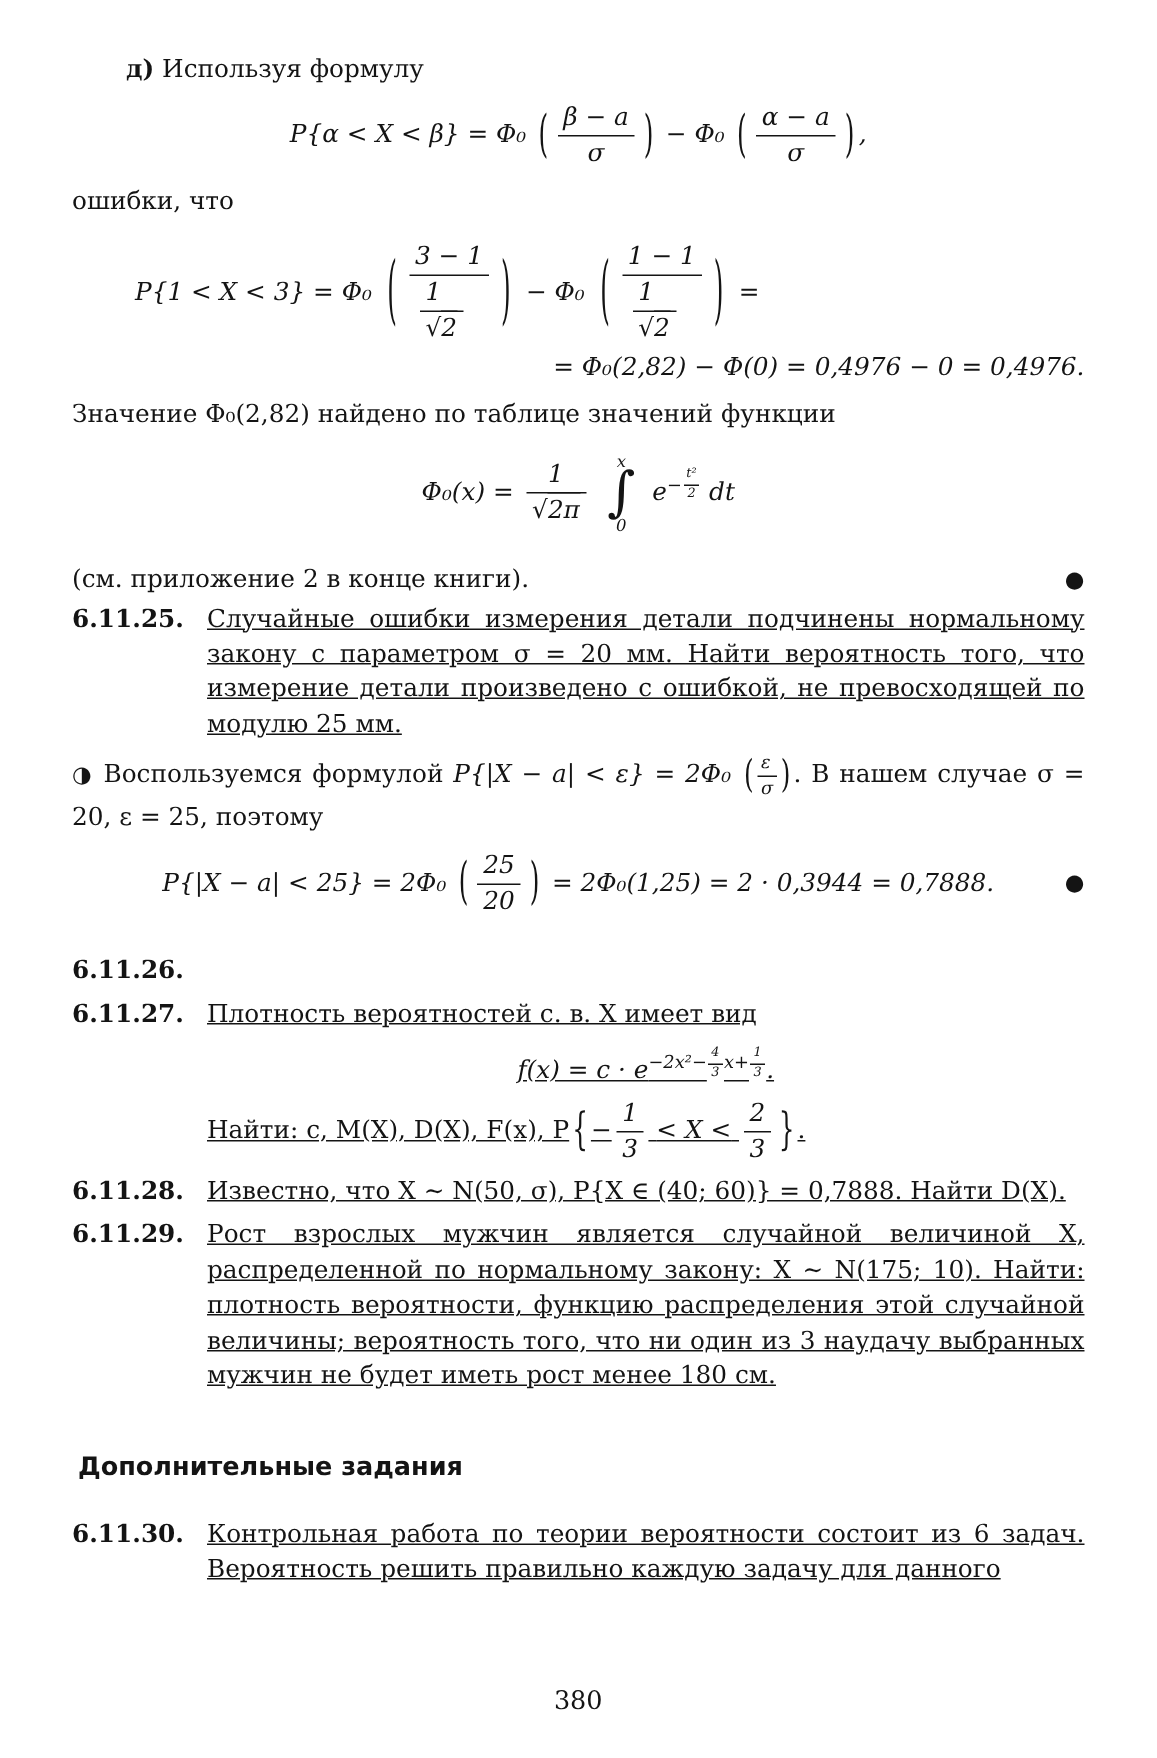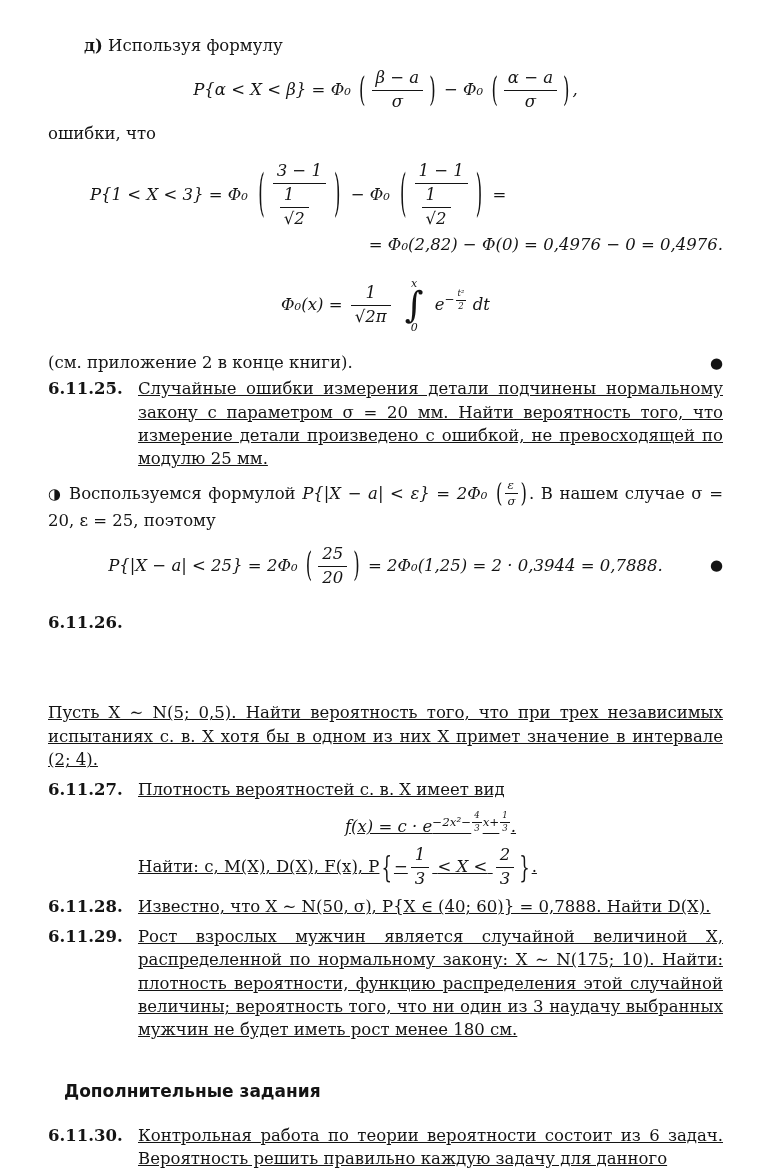--- a/index.html
+++ b/index.html
@@ -36,23 +36,23 @@
   .int .sign{font-size:36px;line-height:.85;font-style:normal;padding:1px 0;}
   sup.exp{font-size:72%;}
   .problem{display:flex;margin:3px 0;}
   .problem .pnum{flex:0 0 90px;font-weight:bold;}
   .problem .ptext{flex:1;text-align:justify;text-decoration:underline;}
   .solution{text-align:justify;margin:5px 0 2px;}
   .marker{font-style:normal;font-size:15px;}
   .flex-line{display:flex;justify-content:space-between;align-items:flex-end;margin-top:4px;}
   .inner-formula{margin:10px 0 8px;}
   .find-line{margin-top:4px;}
-  .heading{font-family:"DejaVu Sans","Liberation Sans",sans-serif;font-weight:bold;font-size:17px;margin:34px 16px 18px;}
+  .heading{font-family:"DejaVu Sans","Liberation Sans",sans-serif;font-weight:bold;font-size:17px;margin:34px 4px 18px;}
   .pageno{margin-top:auto;text-align:center;padding-top:26px;font-size:17px;}
-  .gap-top{margin-top:12px;flex-direction:column;}
+  .gap-top{margin-top:12px;}
 </style>
 </head>
 <body>
 
 <div class="page">
 
   <p class="para indent1"><span class="bold">д)</span>
     <span>Используя формулу</span></p>
 
   <div class="formula">
@@ -68,20 +68,21 @@
     <div class="fline-left">
       <span>P{1 &lt; X &lt; 3} = Φ₀</span>
       <span class="stretch s32">(</span><span class="frac"><span class="num">3 − 1</span><span class="den"><span class="frac"><span class="num">1</span><span class="den"><span>√</span><span class="ovl">2</span></span></span></span></span><span class="stretch s32">)</span>
       <span>− Φ₀</span>
       <span class="stretch s32">(</span><span class="frac"><span class="num">1 − 1</span><span class="den"><span class="frac"><span class="num">1</span><span class="den"><span>√</span><span class="ovl">2</span></span></span></span></span><span class="stretch s32">)</span>
       <span>=</span>
     </div>
     <div class="fline-right">= Φ₀(2,82) − Φ(0) = 0,4976 − 0 = 0,4976.</div>
   </div>
 
+  <p class="para">Значение Φ₀(2,82) найдено по таблице значений функции</p>
 
   <div class="formula" style="margin:14px 0;">
     <span>Φ₀(x) =</span>
     <span class="frac"><span class="num">1</span><span class="den"><span>√</span><span class="ovl">2π</span></span></span>
     <span class="int">
         <span class="lim">x</span>
         <span class="sign">∫</span>
         <span class="lim">0</span>
       </span>
     <span>e</span><sup class="exp"><span>−</span><span class="frac small"><span class="num">t²</span><span class="den">2</span></span></sup>
@@ -107,21 +108,20 @@
 
   <div class="formula rel" style="margin:10px 0 12px;">
     <span>P{|X − a| &lt; 25} = 2Φ₀</span>
     <span class="stretch s22">(</span><span class="frac"><span class="num">25</span><span class="den">20</span></span><span class="stretch s22">)</span>
     <span>= 2Φ₀(1,25) = 2 · 0,3944 = 0,7888.</span>
     <span class="endmark">●</span>
   </div>
 
   <div class="problem gap-top">
     <span class="pnum">6.11.26.</span>
-    <div class="ptext">Пусть X ∼ N(5; 0,5). Найти вероятность того, что при трех независимых испытаниях с. в. X хотя бы в одном из них X примет значение в интервале (2; 4).</div>
   </div>
 
   <div class="problem">
     <span class="pnum">6.11.27.</span>
     <div class="ptext">
       <div>Плотность вероятностей с. в. X имеет вид</div>
       <div class="formula inner-formula">
         <span>f(x) = c · e</span><sup class="exp"><span>−2x²−</span><span class="frac small"><span class="num">4</span><span class="den">3</span></span><span>x+</span><span class="frac small"><span class="num">1</span><span class="den">3</span></span></sup><span>.</span>
       </div>
       <div class="find-line">

